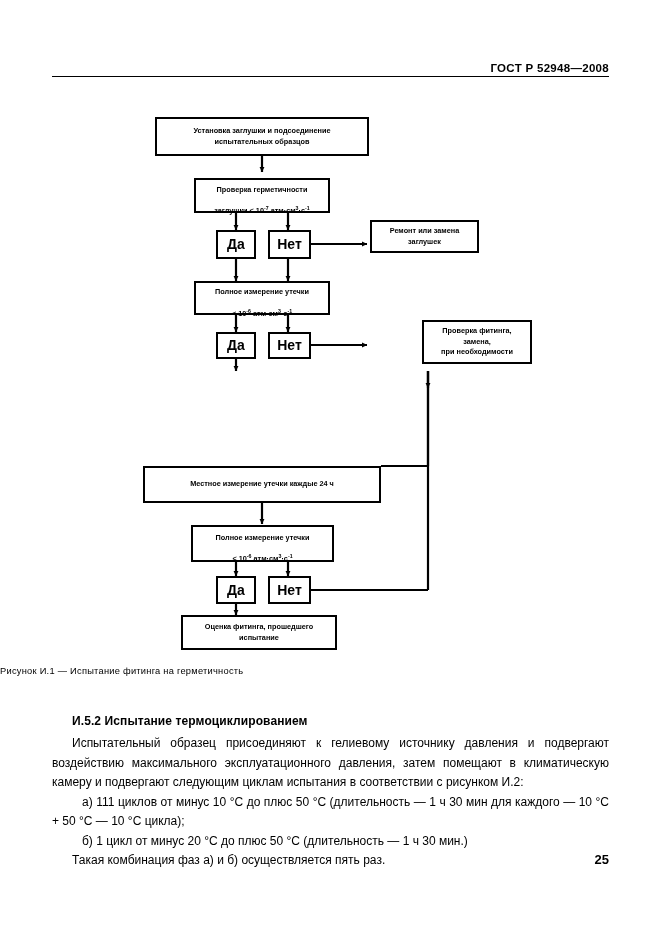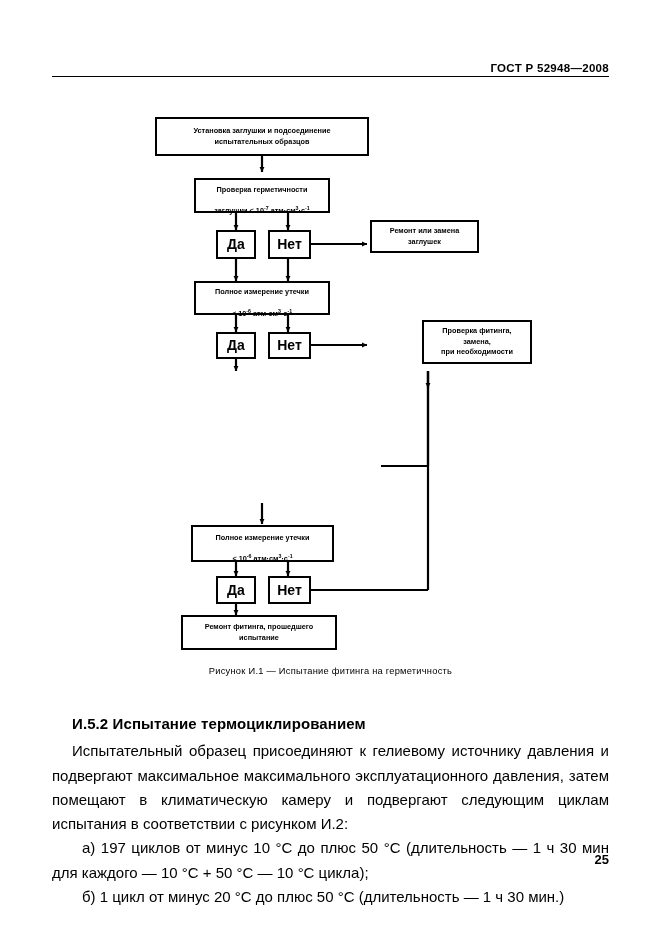--- a/index.html
+++ b/index.html
@@ -69,32 +69,31 @@
   .node.small { font-size: 14px; }
 
   sup { font-size: 0.72em; vertical-align: super; line-height: 0; }
 
   
   #figure-caption {
     position: absolute;
     left: 0;
     top: 666px;
     width: 661px;
-    text-align: center;
     font-size: 9.3px;
     letter-spacing: 0.25px;
   }
 
   
   #body-text {
     position: absolute;
     left: 52px;
     top: 712px;
     width: 557px;
-    font-size: 15px;
+    font-size: 12px;
     line-height: 1.62;
     text-align: justify;
   }
   #body-text .heading {
     font-weight: bold;
     margin-left: 20px;
     margin-bottom: 3px;
     letter-spacing: 0.1px;
   }
   #body-text p {
@@ -208,45 +207,49 @@
     <span class="txt">Нет</span>
   </div>
 
   <div class="node" style="left:374px; top:320px; width:110px; height:44px;margin-left:48px;">
     <span class="txt">Проверка фитинга,
 замена,
 при необходимости</span>
   </div>
 
 
+  <div class="node" style="left:143px; top:466px; width:238px; height:37px;">
+    <span class="txt">Местное измерение утечки каждые 24 ч</span>
+  </div>
 
   <div class="node" style="left:191px; top:525px; width:143px; height:37px;">
     <span class="txt">
       <span>Полное измерение утечки</span><br>
       <span>&lt; 10</span><sup>-6</sup><span> атм·см</span><sup>3</sup><span>·с</span><sup>-1</sup>
     </span>
   </div>
 
   <div class="node small" style="left:216px; top:576px; width:40px; height:28px;">
     <span class="txt">Да</span>
   </div>
 
   <div class="node small" style="left:268px; top:576px; width:43px; height:28px;">
     <span class="txt">Нет</span>
   </div>
 
   <div class="node" style="left:181px; top:615px; width:156px; height:35px;">
-    <span class="txt">Ремонт фитинга, прошедшего
+    <span class="txt">Оценка фитинга, прошедшего
 испытание</span>
   </div>
 
 </div>
 
 <div id="figure-caption">Рисунок И.1 — Испытание фитинга на герметичность</div>
 
 <div id="body-text">
   <div class="heading">И.5.2  Испытание термоциклированием</div>
-  <p class="indent">Испытательный образец присоединяют к гелиевому источнику давления и подвергают максимальное максимального эксплуатационного давления, затем помещают в климатическую камеру и подвергают следующим циклам испытания в соответствии с рисунком И.2:</p>
-  <p class="item">а)  197 циклов от минус 10 °C до плюс 50 °C (длительность — 1 ч 30 мин для каждого — 10 °C + 50 °C — 10 °C цикла);</p>
+  <p class="indent">Испытательный образец присоединяют к гелиевому источнику давления и подвергают воздействию максимального эксплуатационного давления, затем помещают в климатическую камеру и подвергают следующим циклам испытания в соответствии с рисунком И.2:</p>
+  <p class="item">а)  111 циклов от минус 10 °C до плюс 50 °C (длительность — 1 ч 30 мин для каждого — 10 °C + 50 °C — 10 °C цикла);</p>
   <p class="item">б)  1 цикл от минус 20 °C до плюс 50 °C (длительность — 1 ч 30 мин.)</p>
+  <p class="indent">Такая комбинация фаз а) и б) осуществляется пять раз.</p>
 </div>
 
 <div id="page-number">25</div>
 
 </body></html>

